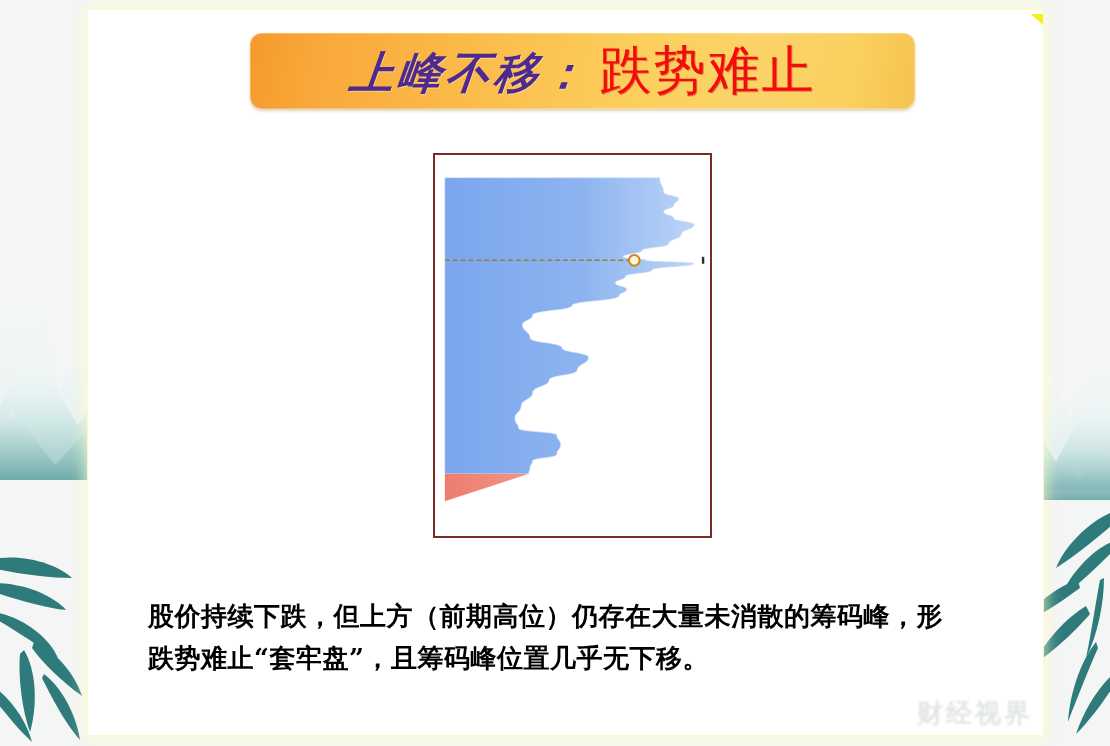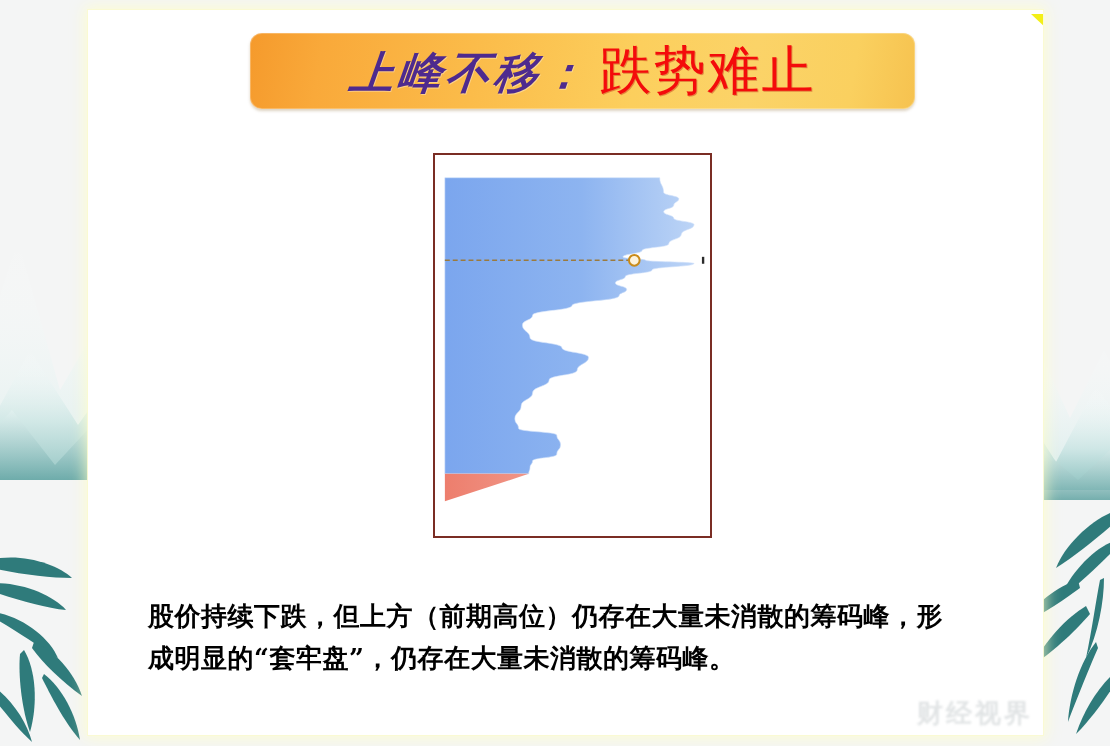--- a/index.html
+++ b/index.html
@@ -190,17 +190,17 @@
       <line id="cost-line" x1="10" y1="106.38499999999999" x2="202.2" y2="106.38499999999999" stroke="#9b7a3d" stroke-width="1.6" stroke-dasharray="5 3"></line>
 
       <circle id="price-marker" cx="202.2" cy="106.4" r="5.4" fill="#fdf3dc" stroke="#c98b1a" stroke-width="2"></circle>
 
       <line id="axis-tick" x1="272" y1="102.9" x2="272" y2="109.9" stroke="#2b2b2b" stroke-width="2.4"></line>
     </svg>
   </div>
 
   <div id="caption">
     <div>股价持续下跌，但上方（前期高位）仍存在大量未消散的筹码峰，形</div>
-    <div>成明显的“套牢盘”，仍存在大量未消散的筹码峰。</div>
+    <div>跌势难止“套牢盘”，且筹码峰位置几乎无下移。</div>
   </div>
 
   <div id="watermark">财经视界</div>
 </div>
 
 </body></html>

